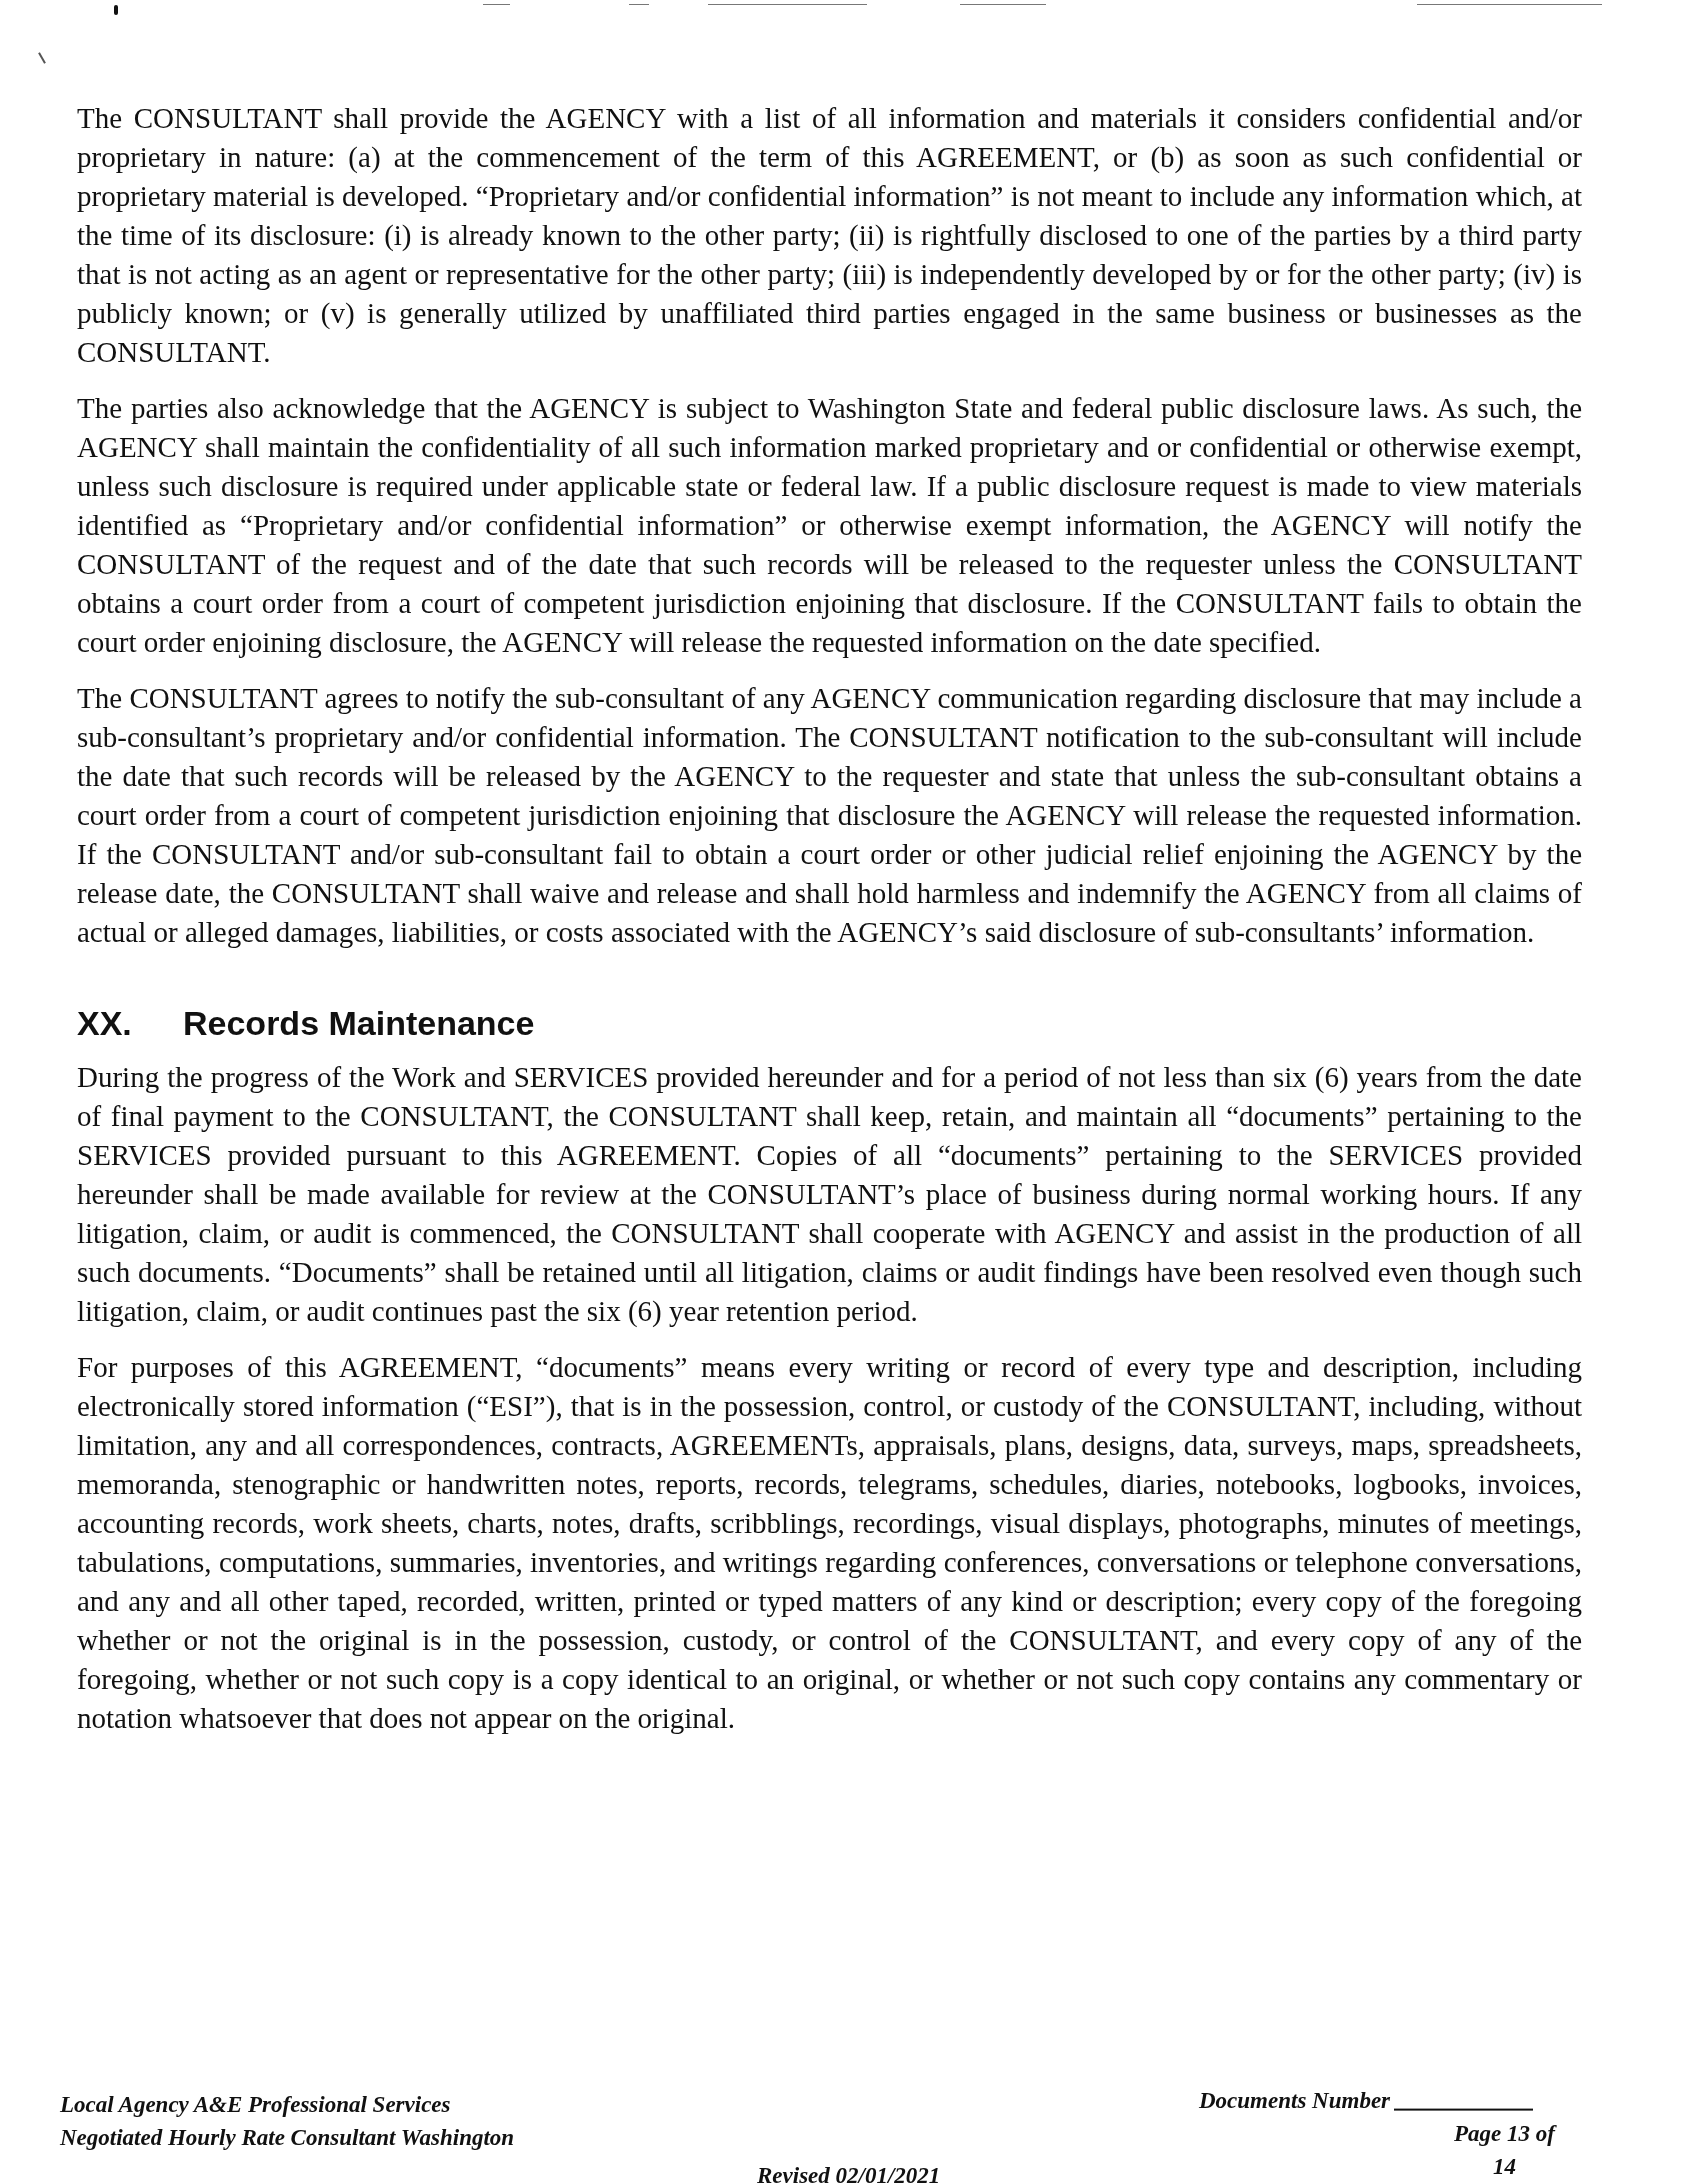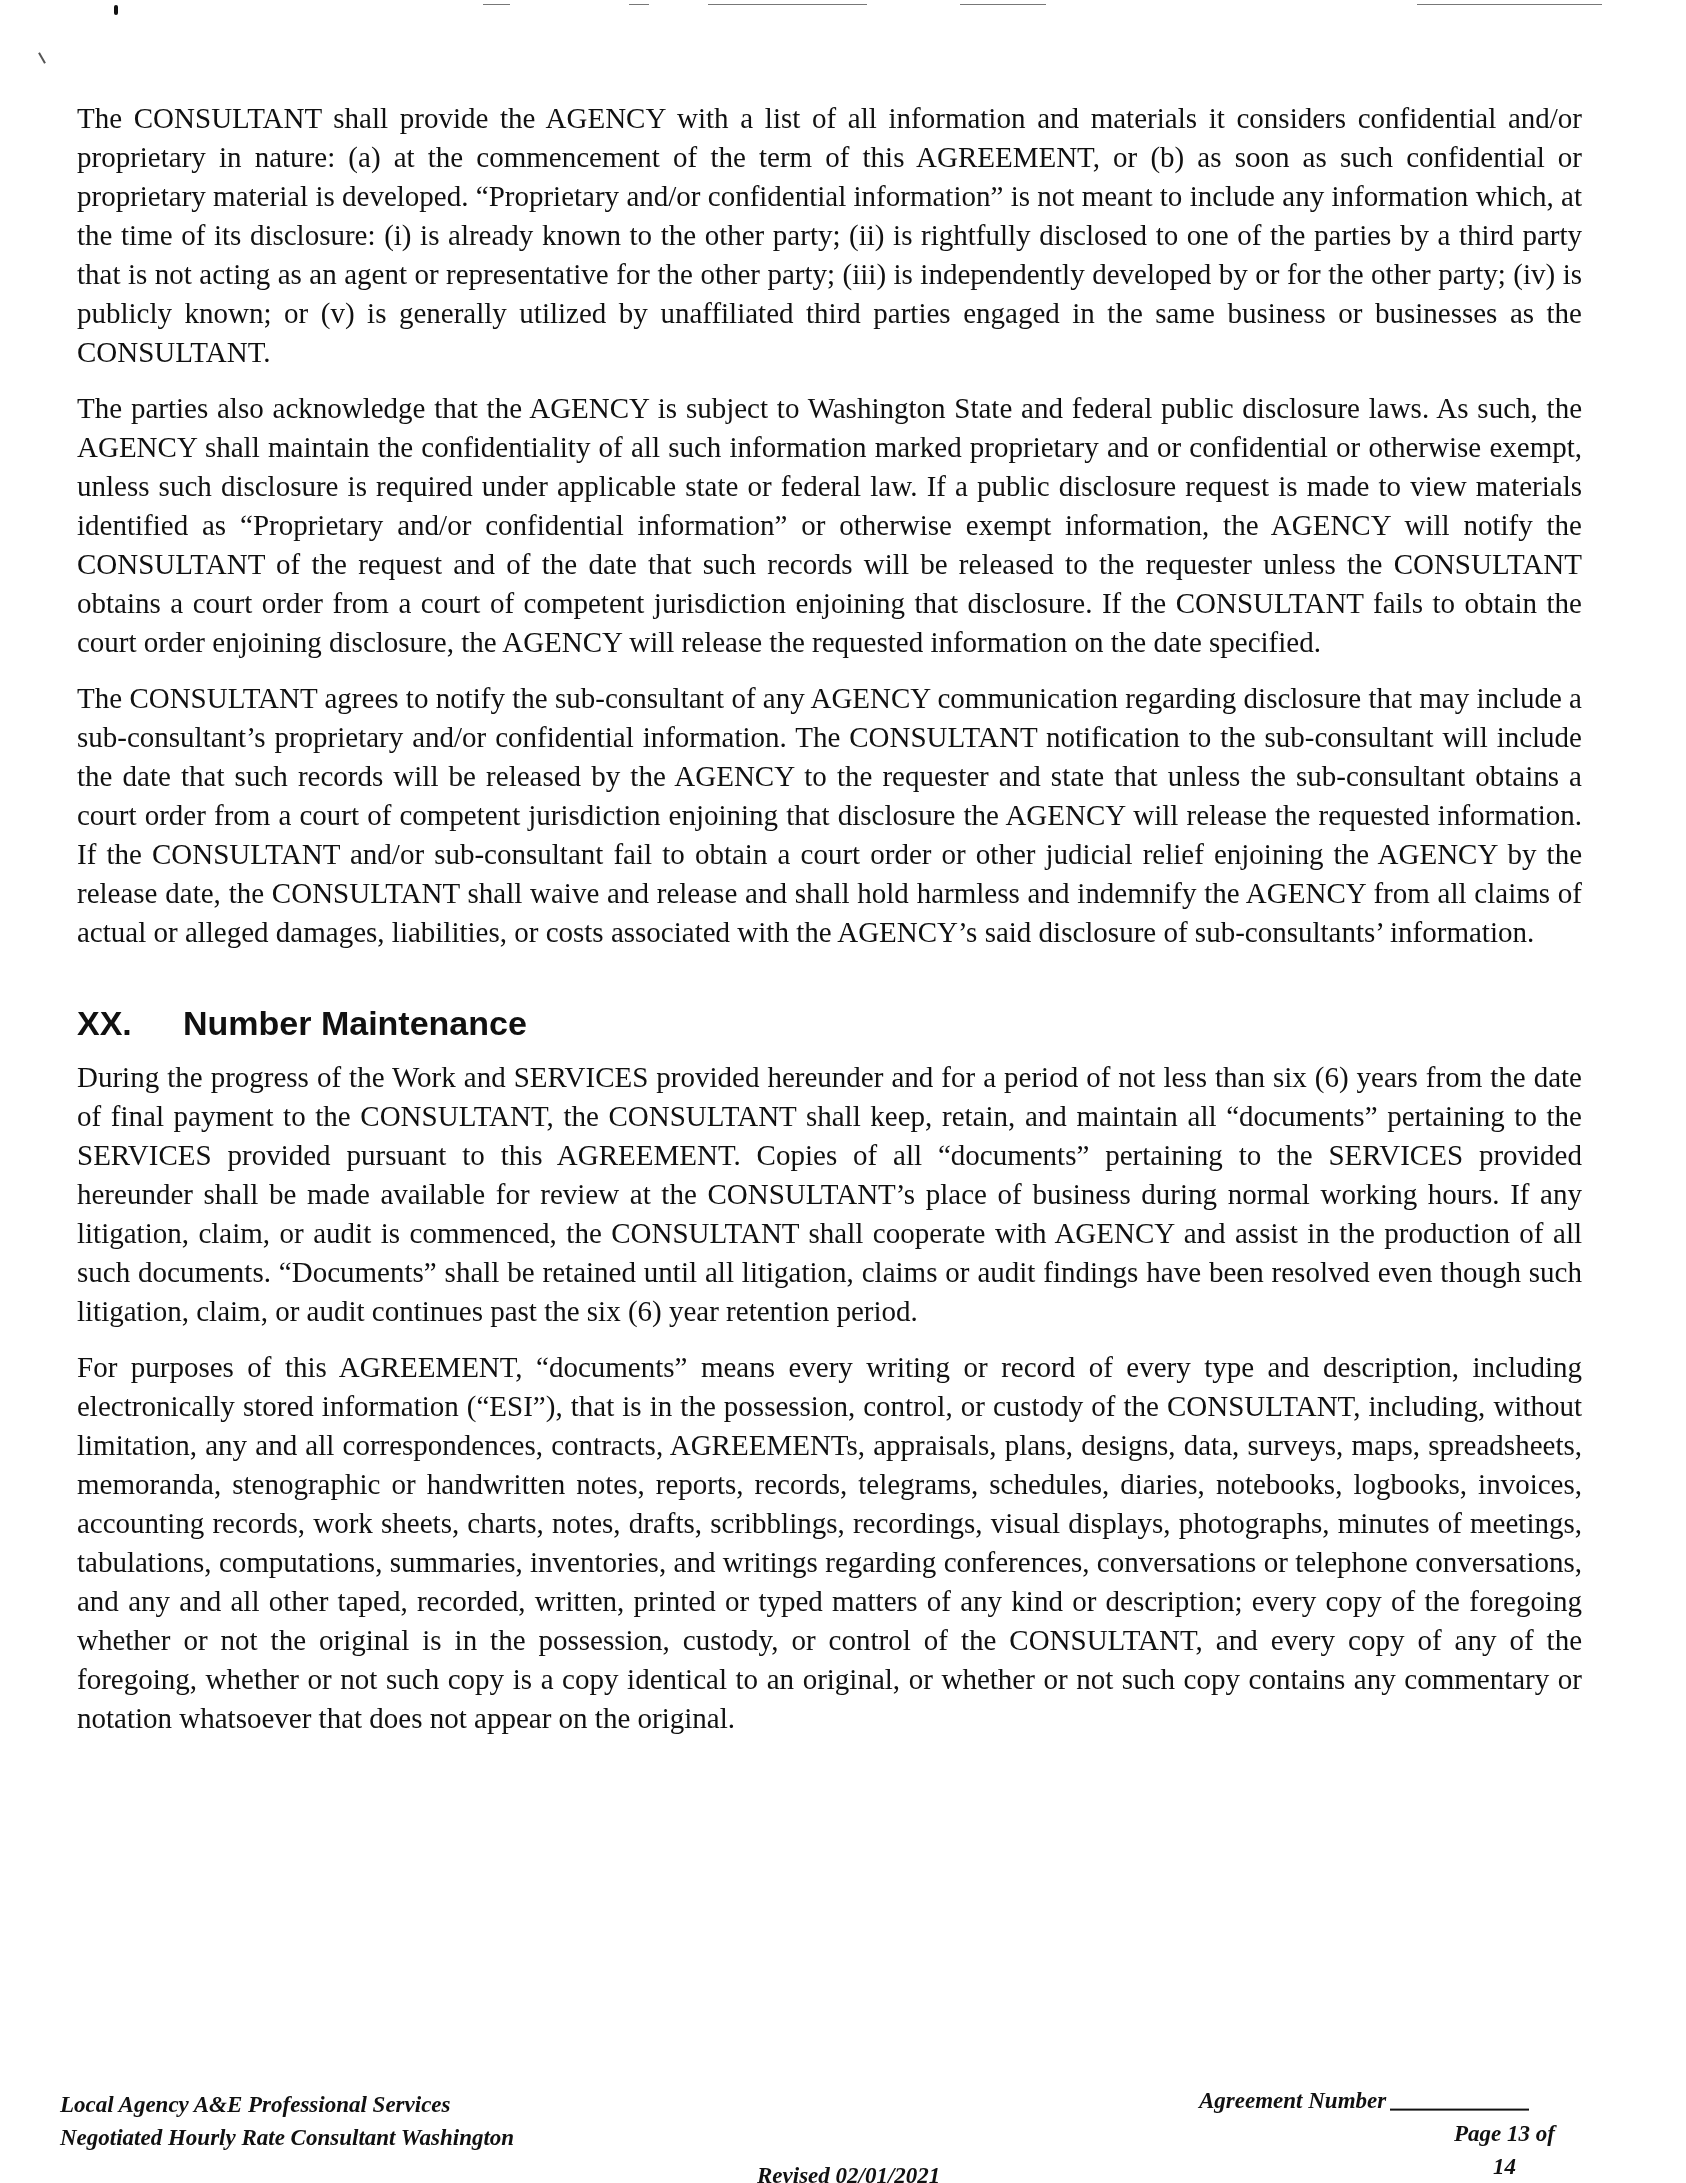--- a/index.html
+++ b/index.html
@@ -51,32 +51,32 @@
   <div class="scan-dot"></div>
   <div class="scan-tick"></div>
 
   <div class="content">
     <p class="para">The CONSULTANT shall provide the AGENCY with a list of all information and materials it considers confidential and/or proprietary in nature: (a) at the commencement of the term of this AGREEMENT, or (b) as soon as such confidential or proprietary material is developed. “Proprietary and/or confidential information” is not meant to include any information which, at the time of its disclosure: (i) is already known to the other party; (ii) is rightfully disclosed to one of the parties by a third party that is not acting as an agent or representative for the other party; (iii) is independently developed by or for the other party; (iv) is publicly known; or (v) is generally utilized by unaffiliated third parties engaged in the same business or businesses as the CONSULTANT.</p>
     <p class="para">The parties also acknowledge that the AGENCY is subject to Washington State and federal public disclosure laws. As such, the AGENCY shall maintain the confidentiality of all such information marked proprietary and or confidential or otherwise exempt, unless such disclosure is required under applicable state or federal law. If a public disclosure request is made to view materials identified as “Proprietary and/or confidential information” or otherwise exempt information, the AGENCY will notify the CONSULTANT of the request and of the date that such records will be released to the requester unless the CONSULTANT obtains a court order from a court of competent jurisdiction enjoining that disclosure. If the CONSULTANT fails to obtain the court order enjoining disclosure, the AGENCY will release the requested information on the date specified.</p>
     <p class="para">The CONSULTANT agrees to notify the sub-consultant of any AGENCY communication regarding disclosure that may include a sub-consultant’s proprietary and/or confidential information. The CONSULTANT notification to the sub-consultant will include the date that such records will be released by the AGENCY to the requester and state that unless the sub-consultant obtains a court order from a court of competent jurisdiction enjoining that disclosure the AGENCY will release the requested information. If the CONSULTANT and/or sub-consultant fail to obtain a court order or other judicial relief enjoining the AGENCY by the release date, the CONSULTANT shall waive and release and shall hold harmless and indemnify the AGENCY from all claims of actual or alleged damages, liabilities, or costs associated with the AGENCY’s said disclosure of sub-consultants’ information.</p>
 
     <h2 class="section-heading">
       <span class="num">XX.</span>
-      <span>Number Maintenance</span>
+      <span>Records Maintenance</span>
     </h2>
 
     <p class="para">During the progress of the Work and SERVICES provided hereunder and for a period of not less than six (6) years from the date of final payment to the CONSULTANT, the CONSULTANT shall keep, retain, and maintain all “documents” pertaining to the SERVICES provided pursuant to this AGREEMENT. Copies of all “documents” pertaining to the SERVICES provided hereunder shall be made available for review at the CONSULTANT’s place of business during normal working hours. If any litigation, claim, or audit is commenced, the CONSULTANT shall cooperate with AGENCY and assist in the production of all such documents. “Documents” shall be retained until all litigation, claims or audit findings have been resolved even though such litigation, claim, or audit continues past the six (6) year retention period.</p>
     <p class="para">For purposes of this AGREEMENT, “documents” means every writing or record of every type and description, including electronically stored information (“ESI”), that is in the possession, control, or custody of the CONSULTANT, including, without limitation, any and all correspondences, contracts, AGREEMENTs, appraisals, plans, designs, data, surveys, maps, spreadsheets, memoranda, stenographic or handwritten notes, reports, records, telegrams, schedules, diaries, notebooks, logbooks, invoices, accounting records, work sheets, charts, notes, drafts, scribblings, recordings, visual displays, photographs, minutes of meetings, tabulations, computations, summaries, inventories, and writings regarding conferences, conversations or telephone conversations, and any and all other taped, recorded, written, printed or typed matters of any kind or description; every copy of the foregoing whether or not the original is in the possession, custody, or control of the CONSULTANT, and every copy of any of the foregoing, whether or not such copy is a copy identical to an original, or whether or not such copy contains any commentary or notation whatsoever that does not appear on the original.</p>
   </div>
 
   <div class="footer">
     <div class="left">
       <div>Local Agency A&amp;E Professional Services</div>
       <div>Negotiated Hourly Rate Consultant Washington</div>
     </div>
     <div class="center">Revised 02/01/2021</div>
     <div class="right">
-      <span>Agreement Number</span><span class="blank-line"></span>
+      <span>Documents Number</span><span class="blank-line"></span>
     </div>
     <div class="right-bottom">Page 13 of 14</div>
   </div>
 </div>
 
 
 </body></html>

